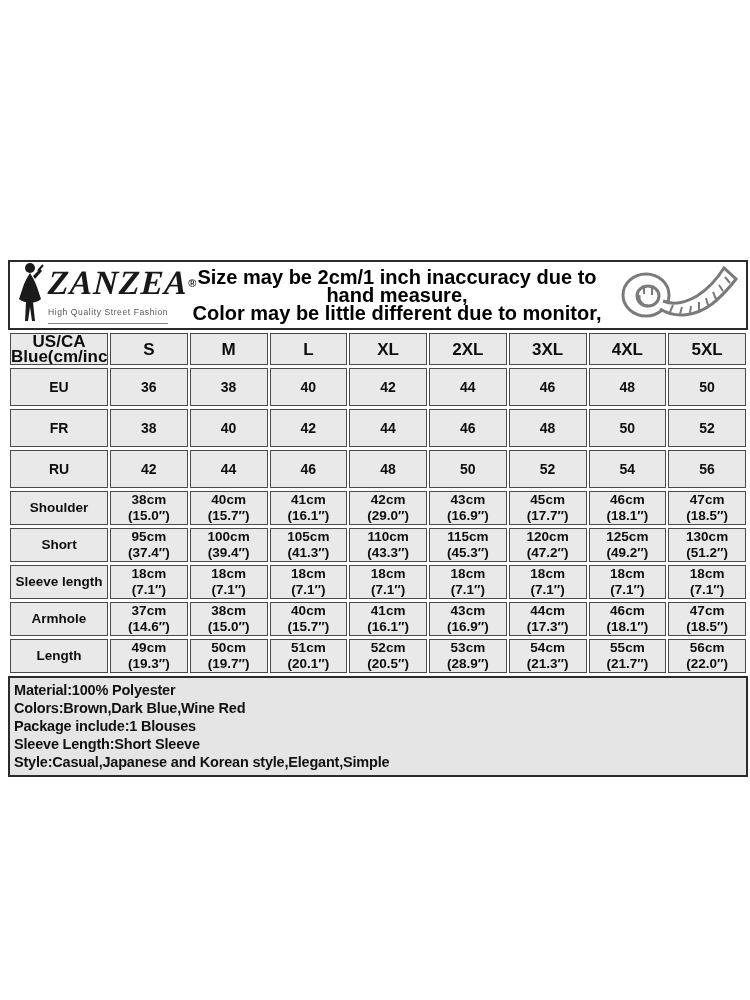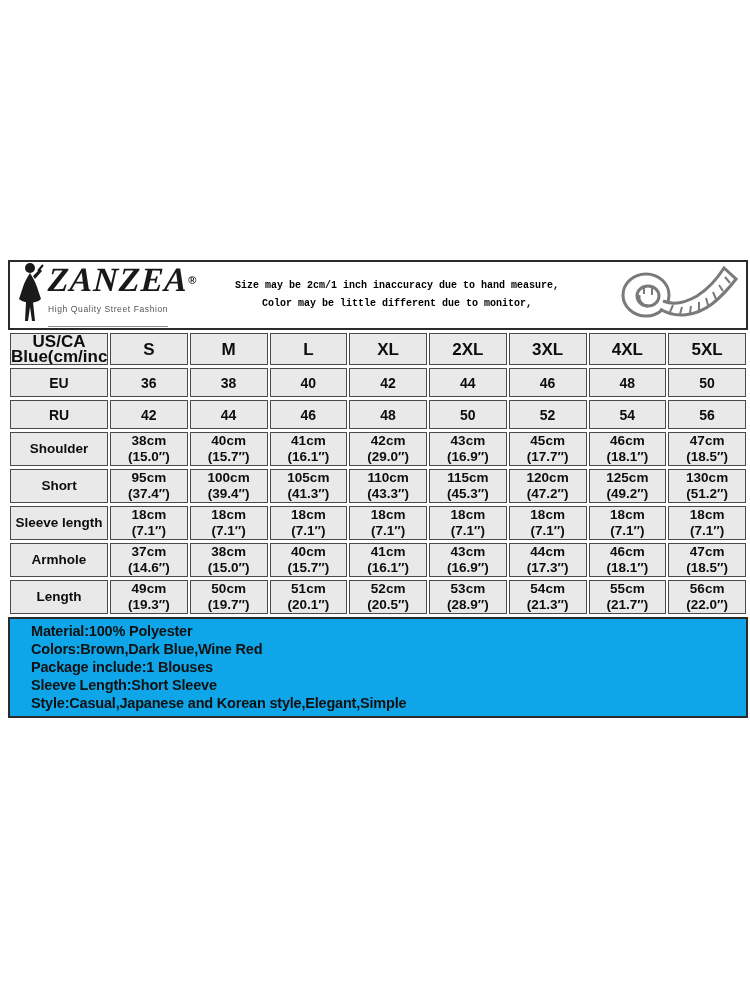--- a/index.html
+++ b/index.html
@@ -29,47 +29,47 @@
     display: inline-block;
     font-family: "Liberation Serif", serif;
     font-weight: bold; font-style: italic;
     font-size: 34px; letter-spacing: 1px;
     color: #191919; transform: skewX(-3deg);
   }
   .reg { font-size: 11px; vertical-align: top; font-weight: bold; color: #191919; }
   .tagline {
     font-size: 8.5px; color: var(--tagline-gray, #555);
     letter-spacing: 0.6px; white-space: nowrap;
-    border-bottom: 1px solid #8a8a8a; padding-bottom: 12px; margin-top: 1px;
-  }
-  .notice { flex: 1; text-align: center; font-weight: bold; font-size: 10px; line-height: 18px; color: #000; font-family: Liberation Mono, monospace; }
+    border-bottom: 1px solid #8a8a8a; padding-bottom: 6px; margin-top: 1px;
+  }
+  .notice { flex: 1; text-align: center; font-weight: bold; font-size: 20px; line-height: 18px; color: #000; }
   .tape { width: 142px; flex-shrink: 0; display: flex; justify-content: center; align-items: center; }
 
   
   table.size {
     width: 100%; table-layout: fixed;
     border-collapse: separate; border-spacing: 2px 3px;
     background: #fff;
   }
   table.size th, table.size td {
     border: 1px solid var(--cell-border, #4a4a4a);
     background: var(--cell-bg, #e9e9e9);
     text-align: center; vertical-align: middle;
     font-weight: bold; color: #0d0d0d; padding: 0;
     overflow: hidden;
   }
   tr.hdr th { height: 30px; font-size: 17px; line-height: 15px; }
-  tr.simple th, tr.simple td { height: 29px; font-size: 14px; }
+  tr.simple th, tr.simple td { height: 38px; font-size: 14px; }
   tr.measure th, tr.measure td { height: 32px; font-size: 13.5px; line-height: 16px; }
 
   
   .details-box {
     border: 2px solid var(--box-border, #2b2b2b);
-    background: #0ea5e9;
-    padding: 3px 4px 4px 21px;
+    background: #e5e5e5;
+    padding: 3px 4px 4px 4px;
   }
   .details-line { font-size: 14.5px; font-weight: bold; line-height: 18px; letter-spacing: -0.2px; white-space: nowrap; }
 </style>
 </head>
 <body style="--cell-bg: #e9e9e9; --cell-border: #4a4a4a; --box-border: #2b2b2b; --tagline-gray: #555555;">
 
 <div class="sheet">
 
   <div class="header-box">
     <div class="logo">
@@ -135,20 +135,31 @@
           <td>36</td>
           <td>38</td>
           <td>40</td>
           <td>42</td>
           <td>44</td>
           <td>46</td>
           <td>48</td>
           <td>50</td>
         </tr>
         <tr class="simple">
+          <th>FR</th>
+          <td>38</td>
+          <td>40</td>
+          <td>42</td>
+          <td>44</td>
+          <td>46</td>
+          <td>48</td>
+          <td>50</td>
+          <td>52</td>
+        </tr>
+        <tr class="simple">
           <th>RU</th>
           <td>42</td>
           <td>44</td>
           <td>46</td>
           <td>48</td>
           <td>50</td>
           <td>52</td>
           <td>54</td>
           <td>56</td>
         </tr>

